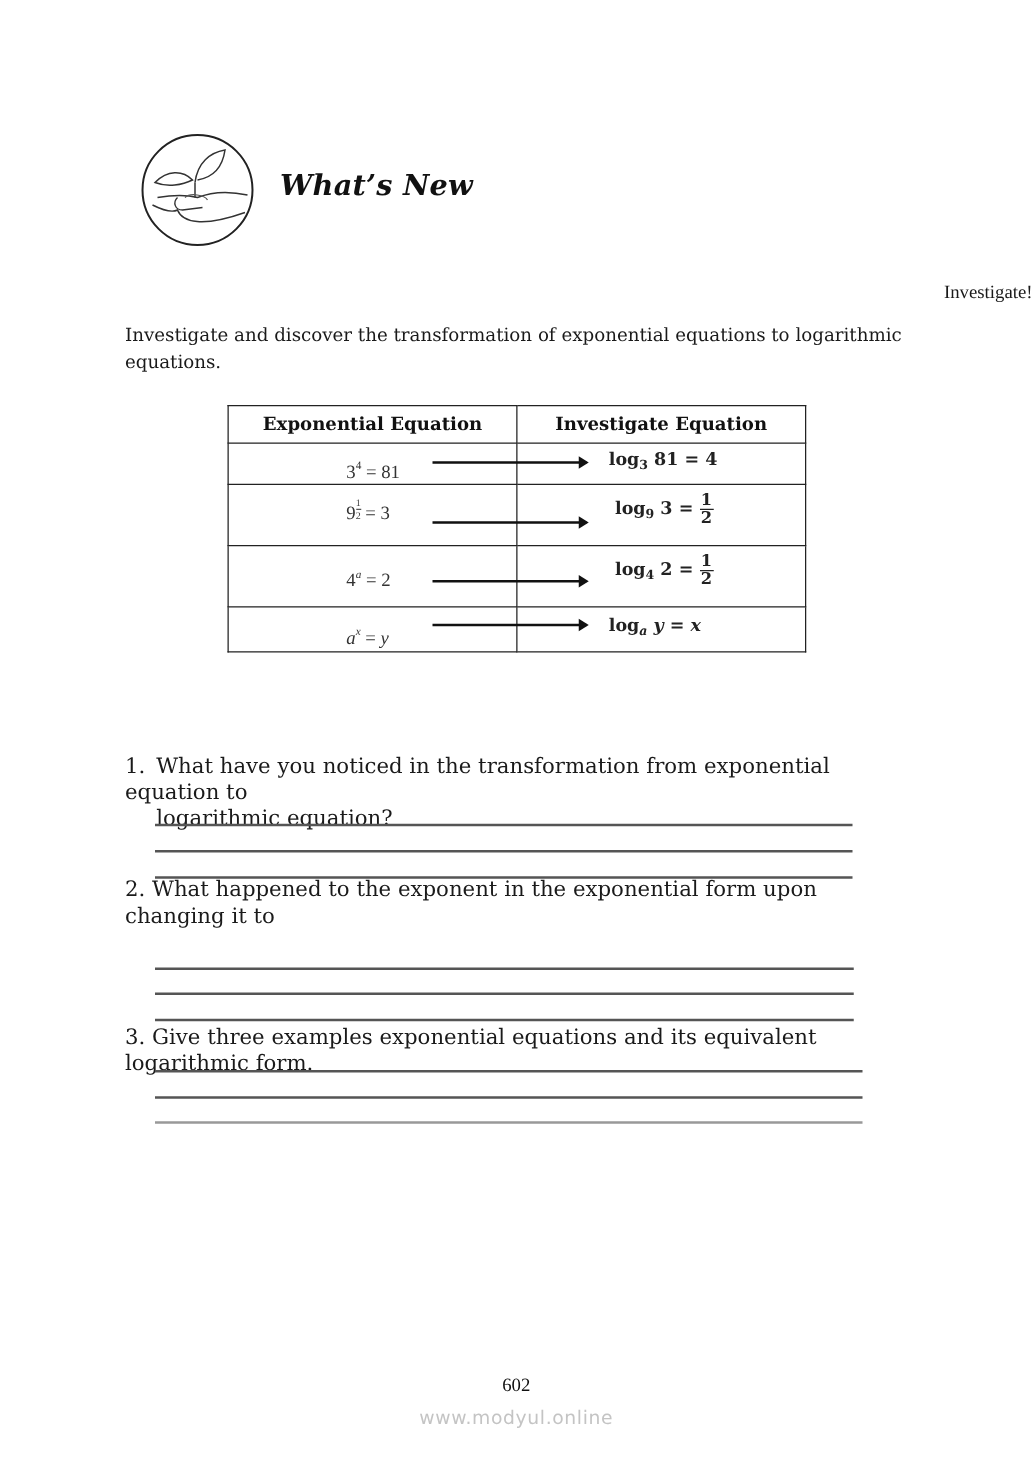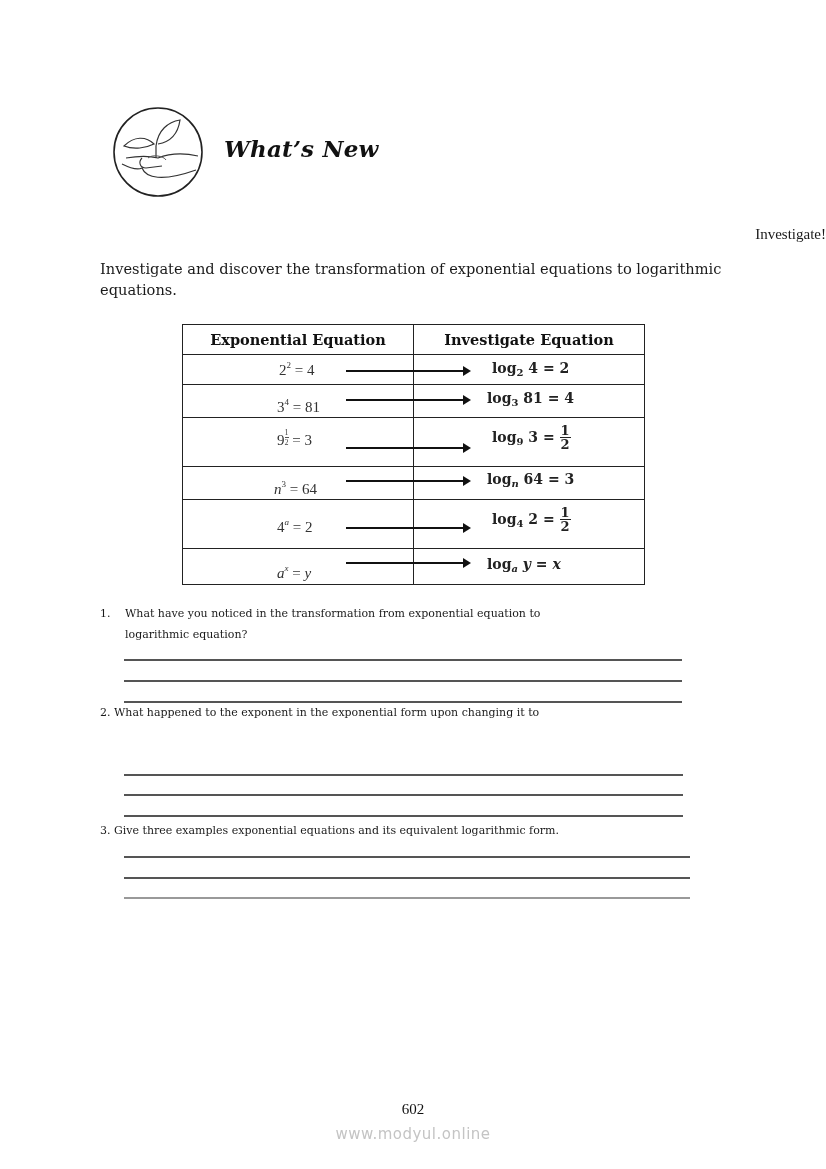--- a/index.html
+++ b/index.html
@@ -25,21 +25,21 @@
   .arrow::after { content:""; position:absolute; right:-2px; top:-4px; border-left:8px solid #111;
                   border-top:5px solid transparent; border-bottom:5px solid transparent; }
   sup.s { font-size:9px; vertical-align:7px; }
   sub.b { font-size:10px; vertical-align:-3px; }
   .frac { display:inline-flex; flex-direction:column; align-items:center; vertical-align:middle;
           line-height:13px; font-size:13px; }
   .frac .num { border-bottom:1.4px solid #222; padding:0 1px; }
   .frac-sm { display:inline-flex; flex-direction:column; align-items:center; line-height:9px;
              font-size:8px; vertical-align:10px; color:#444; }
   .frac-sm .num { border-bottom:1px solid #555; }
-  .q { left:100px; width:630px; font-size:11px; line-height:21px; font-family:"DejaVu Serif", serif; }
+  .q { left:100px; width:630px; font-size:17px; line-height:21px; font-family:"DejaVu Serif", serif; }
   .q .num-label { display:inline-block; width:25px; }
   .q .indent { padding-left:25px; }
   .line { position:absolute; height:1.5px; background:#555; }
   .pagenum { left:0; width:826px; top:1101px; text-align:center; font-size:15px;
              font-family:"Liberation Serif", serif; color:#111; }
   .watermark { left:0; width:826px; top:1125px; text-align:center; font-size:15px;
                font-family:"DejaVu Sans", sans-serif; color:#c4c4c4; letter-spacing:0.5px; }
 </style>
 </head>
 <body>
@@ -61,33 +61,20 @@
 <div class="abs subtitle">Investigate!</div>
 <div class="abs intro">Investigate and discover the transformation of exponential equations to logarithmic equations.</div>
 
 <table class="eq">
   <tbody>
       <tr>
     <th class="col-exp">Exponential Equation</th>
     <th>Investigate Equation</th>
   </tr>
 
-  <tr style="height:30px;">
-    <td>
-      <span class="exp" style="left:96px; top:5px;">
-        <span>2</span><sup class="s">2</sup>&nbsp;<span>= 4</span>
-      </span>
-      <div class="arrow" style="left:163px; top:15px; width:123px;"></div>
-    </td>
-    <td>
-      <span class="log" style="left:78px; top:5px;">
-        <span>log</span><sub class="b">2</sub>&nbsp;<span>4</span> <span>= 2</span>
-      </span>
-    </td>
-  </tr>
 
   <tr style="height:33px;">
     <td>
       <span class="exp" style="left:94px; top:12px;">
         <span>3</span><sup class="s">4</sup>&nbsp;<span>= 81</span>
       </span>
       <div class="arrow" style="left:163px; top:14px; width:123px;"></div>
     </td>
     <td>
       <span class="log" style="left:73px; top:5px;">
@@ -110,33 +97,20 @@
       <span class="log" style="left:78px; top:6px;">
         <span>log</span><sub class="b">9</sub>&nbsp;<span>3</span> <span>=</span>
         <span class="frac">
               <span class="num">1</span>
               <span>2</span>
             </span>
       </span>
     </td>
   </tr>
 
-  <tr style="height:33px;">
-    <td>
-      <span class="exp" style="left:91px; top:12px;">
-        <i>n</i><sup class="s">3</sup>&nbsp;<span>= 64</span>
-      </span>
-      <div class="arrow" style="left:163px; top:13px; width:123px;"></div>
-    </td>
-    <td>
-      <span class="log" style="left:73px; top:4px;">
-        <span>log</span><sub class="b"><i>n</i></sub>&nbsp;<span>64</span> <span>= 3</span>
-      </span>
-    </td>
-  </tr>
 
   <tr style="height:49px;">
     <td>
       <span class="exp" style="left:94px; top:17px;">
         <span>4</span><sup class="s"><i>a</i></sup>&nbsp;<span>= 2</span>
       </span>
       <div class="arrow" style="left:163px; top:27px; width:123px;"></div>
     </td>
     <td>
       <span class="log" style="left:78px; top:6px;">

